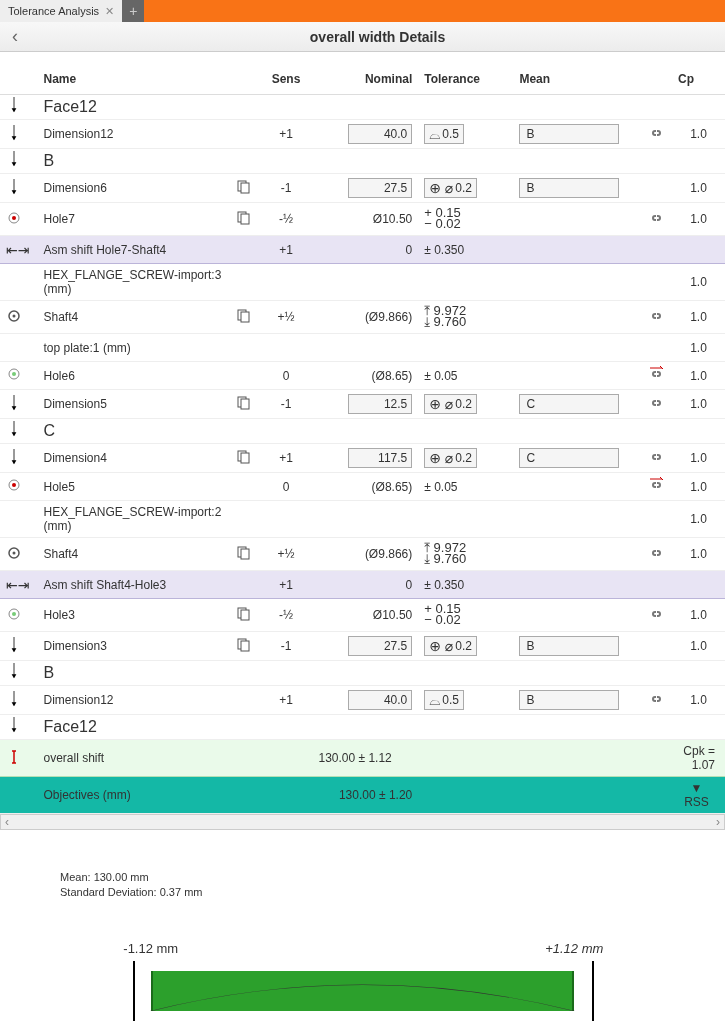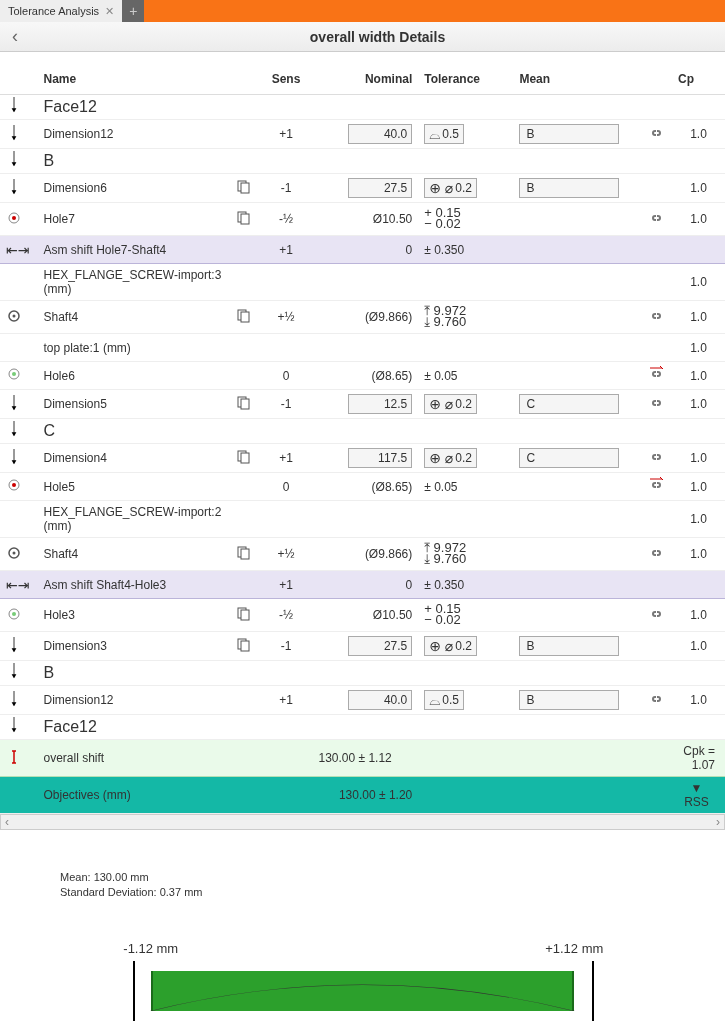--- a/index.html
+++ b/index.html
@@ -458,18 +458,18 @@
 
 <div class="results">
   <p>Mean: 130.00 mm</p>
   <p>Standard Deviation: 0.37 mm</p>
   <div class="chart" id="chart">
 
   <div class="chart-bar" style="left:15%; right:15%;"></div>
       <div class="chart-tick" style="left:12%;"></div>
       <div class="chart-tick" style="left:88%;"></div>
       <div class="chart-label" style="top:10px; left:15%;">-1.12 mm</div>
-      <div class="chart-label" style="top:10px; left:85%;">+1.12 mm</div>
+      <div class="chart-label" style="top:10px; left:85%;font-style:italic;">+1.12 mm</div>
       <div class="chart-curve"><svg width="100%" height="100%" viewBox="0 0 100 40" preserveAspectRatio="none">
           <path d="M15 40 Q 50 -10 85 40" fill="none" stroke="#333" stroke-width="0.3"></path>
         </svg></div>
     </div>
 </div>
 
 </body></html>

